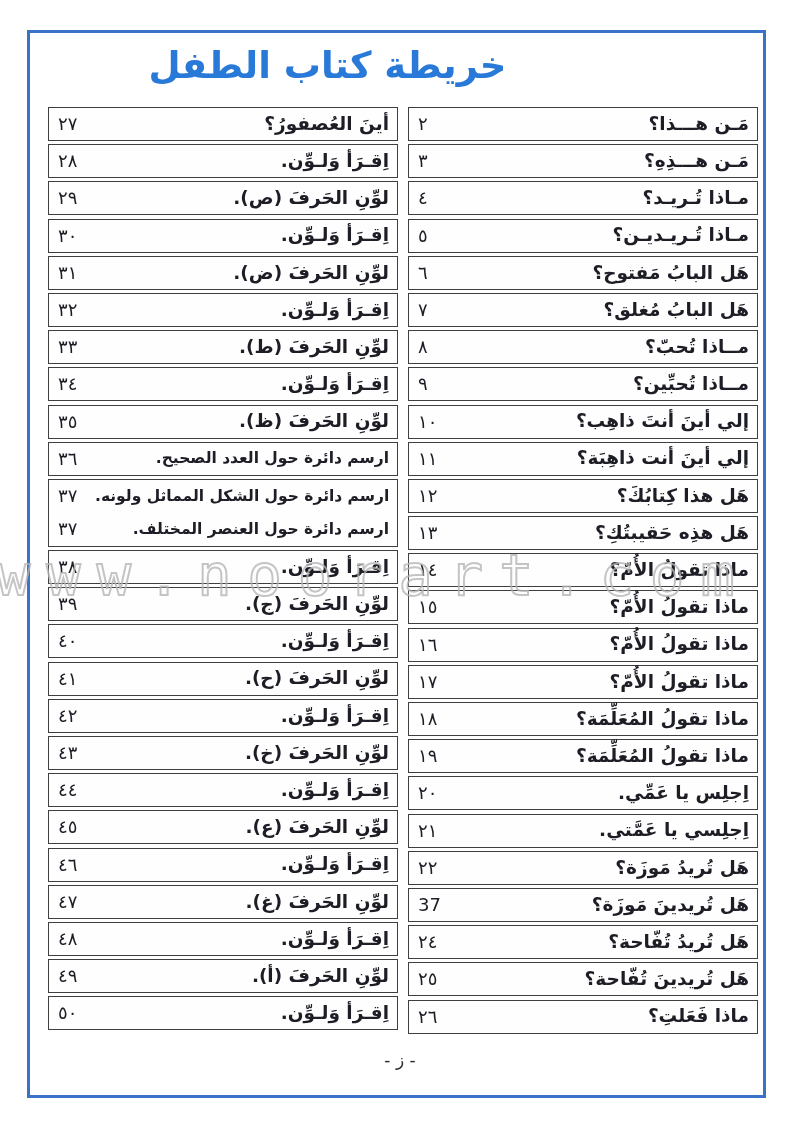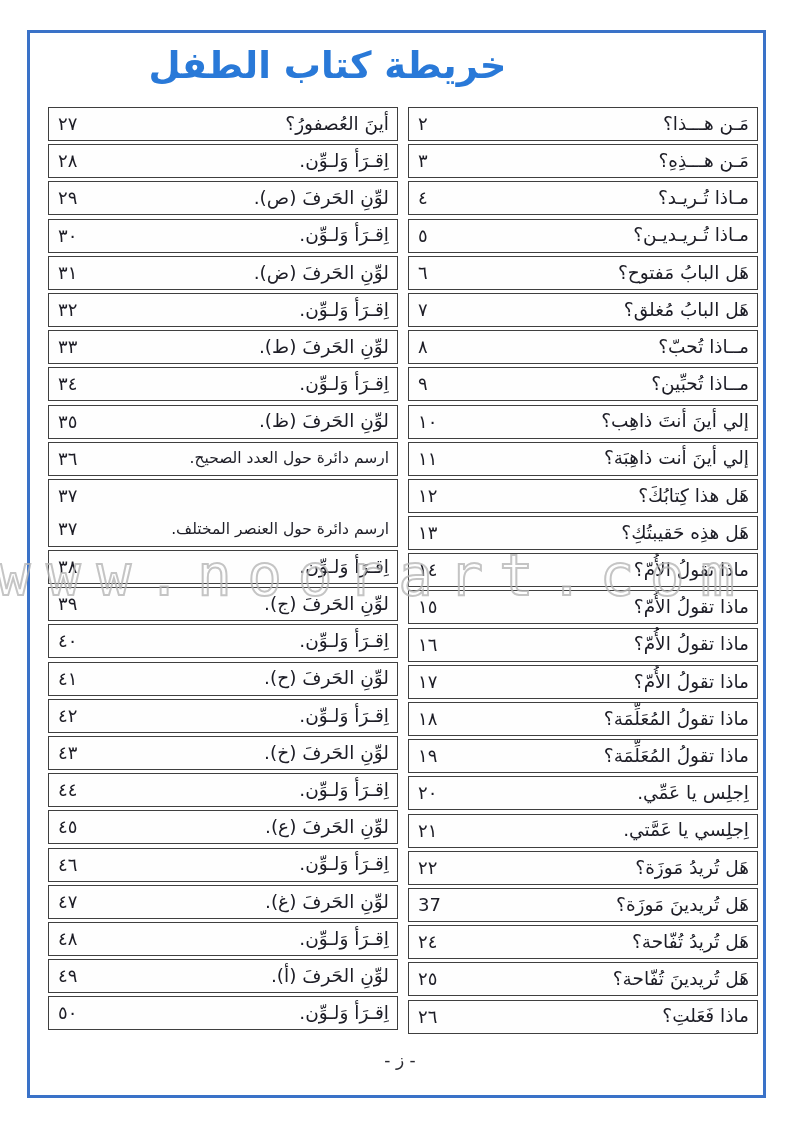--- a/index.html
+++ b/index.html
@@ -26,21 +26,21 @@
   .col{width:350px;display:flex;flex-direction:column;}
 
   .row{border:1px solid var(--row-border);background:#fefefe;
     height:34px;margin-bottom:3.2px;
     display:flex;flex-direction:column;justify-content:center;}
   .row.double{height:68px;}
   .line{flex:1;display:flex;flex-direction:row;align-items:center;gap:8px;}
   .num{padding-left:9px;font-size:18px;line-height:1;min-width:38px;
     text-align:left;direction:ltr;}
   .txt{margin-left:auto;padding-right:8px;direction:rtl;text-align:right;
-    font-size:18.5px;line-height:1;white-space:nowrap;}
+    font-size:18.5px;line-height:1;white-space:nowrap;font-weight:bold;}
   .txt.small{font-size:15.5px;}
 
   .watermark{position:absolute;top:547px;left:-4px;width:810px;
     font-family:"DejaVu Sans Mono",monospace;font-size:57px;line-height:1;
     letter-spacing:16px;white-space:nowrap;
     color:transparent;-webkit-text-stroke:2px var(--watermark);
     opacity:.78;pointer-events:none;z-index:6;}
 
   .page-marker{position:absolute;top:1050px;left:0;width:800px;
     text-align:center;font-size:17px;color:#2a2a30;direction:rtl;}
@@ -264,20 +264,21 @@
         </div>
         <div class="row">
           <div class="line">
             <span class="num">٣٦</span>
             <span class="txt small">ارسم دائرة حول العدد الصحيح.</span>
           </div>
         </div>
         <div class="row double">
           <div class="line">
             <span class="num">٣٧</span>
+            <span class="txt small">ارسم دائرة حول الشكل المماثل ولونه.</span>
           </div>
           <div class="line">
             <span class="num">٣٧</span>
             <span class="txt small">ارسم دائرة حول العنصر المختلف.</span>
           </div>
         </div>
         <div class="row">
           <div class="line">
             <span class="num">٣٨</span>
             <span class="txt">اِقـرَأ وَلـوِّن.</span>

